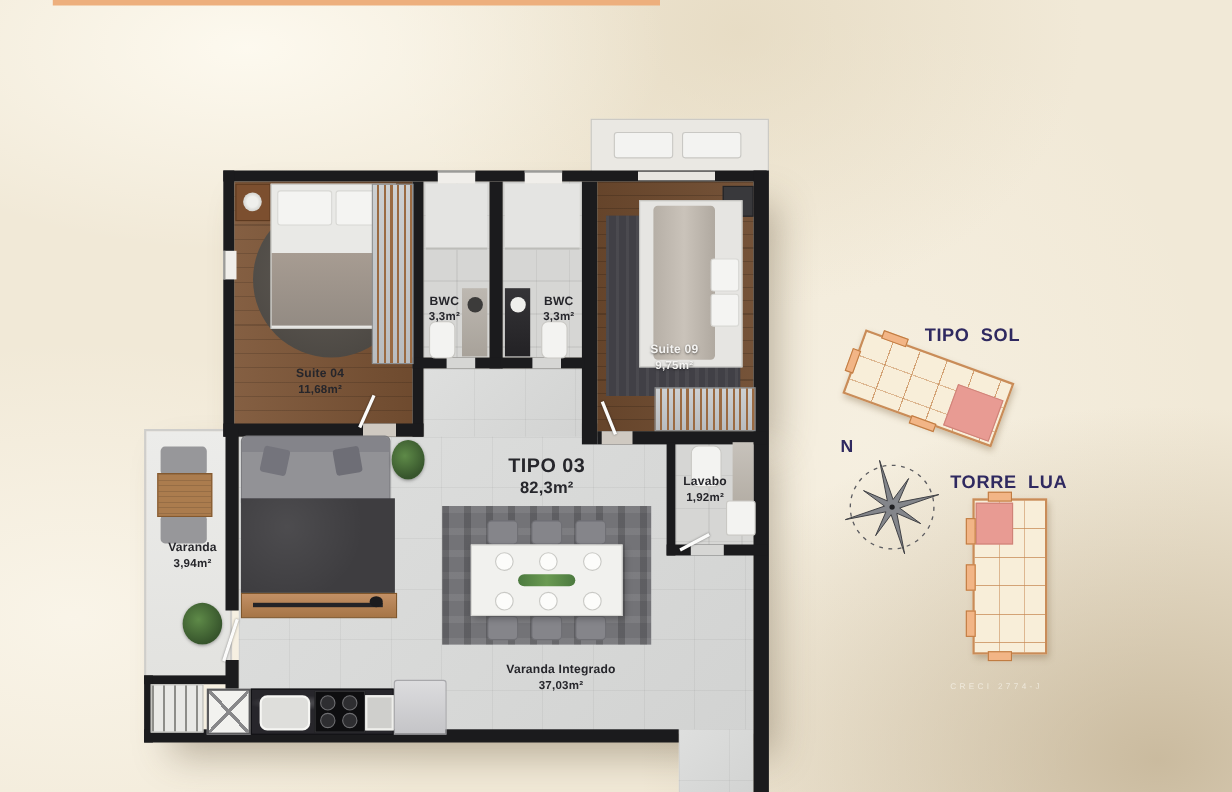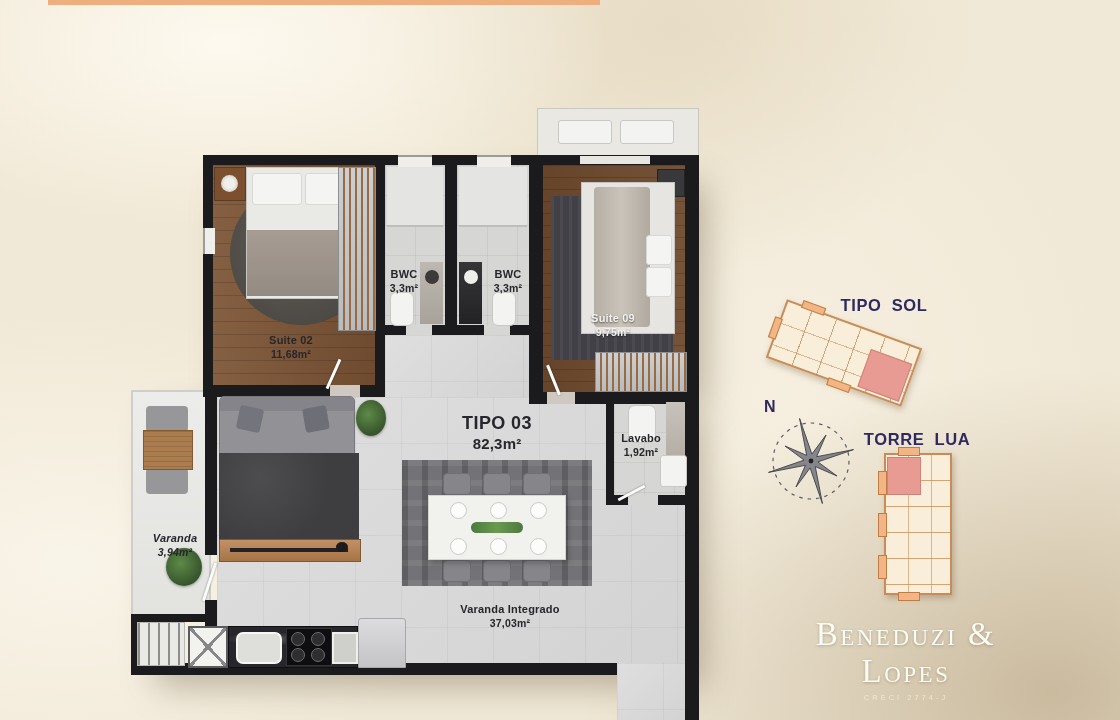--- a/index.html
+++ b/index.html
@@ -209,21 +209,21 @@
     <div class="abs" style="left:286px;top:628px;width:44px;height:36px;background:#0e0e10;border:1px solid #333336;">
       <div class="burner" style="left:4px;top:3px;"></div>
       <div class="burner" style="left:24px;top:3px;"></div>
       <div class="burner" style="left:4px;top:19px;"></div>
       <div class="burner" style="left:24px;top:19px;"></div>
     </div>
     <div class="abs" style="left:332px;top:632px;width:22px;height:28px;background:#cfcfcc;border:2px solid #efefec;"></div>
     <div class="abs" style="left:358px;top:618px;width:46px;height:48px;background:linear-gradient(180deg,#dcdcde,#c4c4c7);border:1px solid #a8a8ab;border-radius:3px 3px 0 0;"></div>
 
     <div class="lbl" style="left:291px;top:334px;">
-      <span>Suite 02</span>
+      <span>Suite 04</span>
       <span class="area">11,68m²</span>
     </div>
     <div class="lbl" style="left:404px;top:268px;">
       <span>BWC</span>
       <span class="area">3,3m²</span>
     </div>
     <div class="lbl" style="left:508px;top:268px;">
       <span>BWC</span>
       <span class="area">3,3m²</span>
     </div>
@@ -232,21 +232,21 @@
       <span class="area">9,75m²</span>
     </div>
     <div class="lbl" style="left:497px;top:412px;">
       <span style="font-size:18px;letter-spacing:.4px;">TIPO 03</span>
       <span class="area" style="font-size:15px;">82,3m²</span>
     </div>
     <div class="lbl" style="left:641px;top:432px;">
       <span>Lavabo</span>
       <span class="area">1,92m²</span>
     </div>
-    <div class="lbl" style="left:175px;top:532px;font-style:italic;">
+    <div class="lbl" style="left:175px;top:492px;">
       <span>Varanda</span>
       <span class="area">3,94m²</span>
     </div>
     <div class="lbl" style="left:510px;top:603px;">
       <span>Varanda Integrado</span>
       <span class="area">37,03m²</span>
     </div>
   </div>
 
   <div class="towerlbl" style="left:884px;top:296px;">TIPO SOL</div>
@@ -274,17 +274,16 @@
        repeating-linear-gradient(90deg, transparent 0 22px, rgba(199,138,85,.55) 22px 23px),#f8eed9;">
     <div class="miniunit" style="left:1px;top:2px;width:32px;height:36px;"></div>
     <div class="stub" style="left:-8px;top:16px;width:7px;height:22px;"></div>
     <div class="stub" style="left:-8px;top:58px;width:7px;height:22px;"></div>
     <div class="stub" style="left:-8px;top:100px;width:7px;height:22px;"></div>
     <div class="stub" style="left:12px;top:-8px;width:20px;height:7px;"></div>
     <div class="stub" style="left:12px;bottom:-8px;width:20px;height:7px;"></div>
   </div>
 
   <div class="brand" style="left:906px;top:616px;">
-    <div class="name">Beneduzi &amp; Lopes</div>
     <div class="creci">CRECI 2774-J</div>
   </div>
 
 </div>
 
 </body></html>

